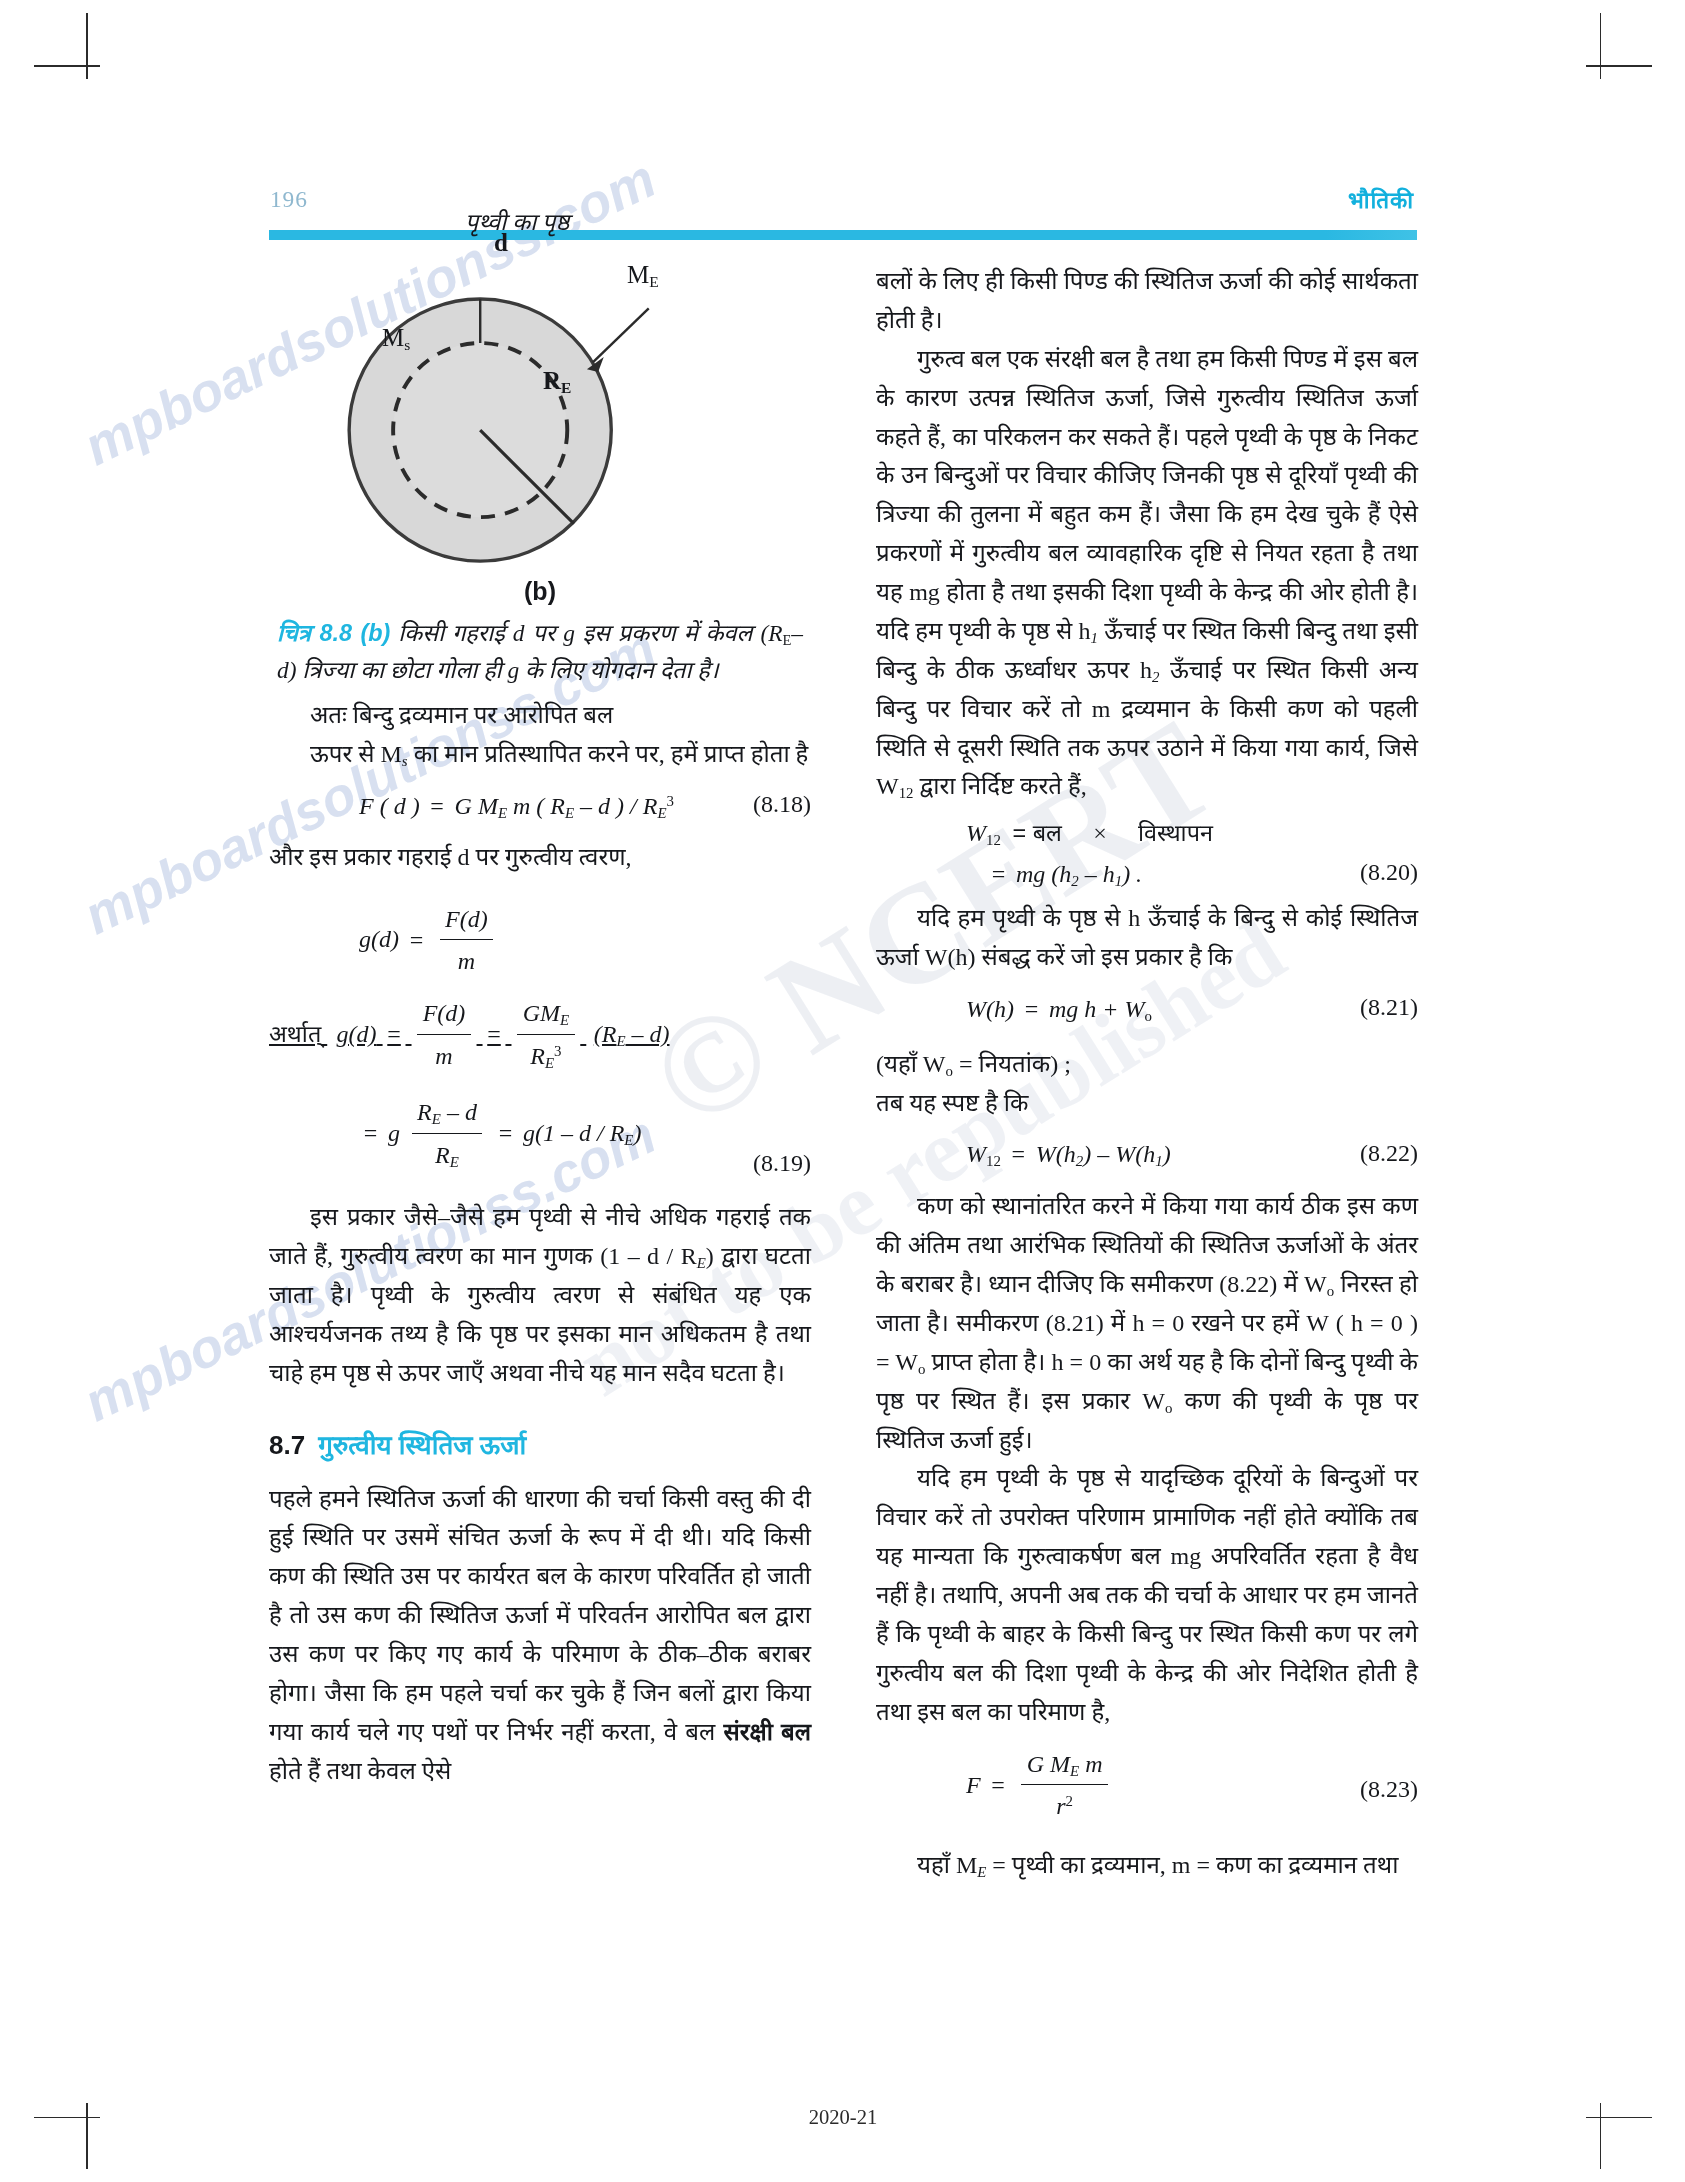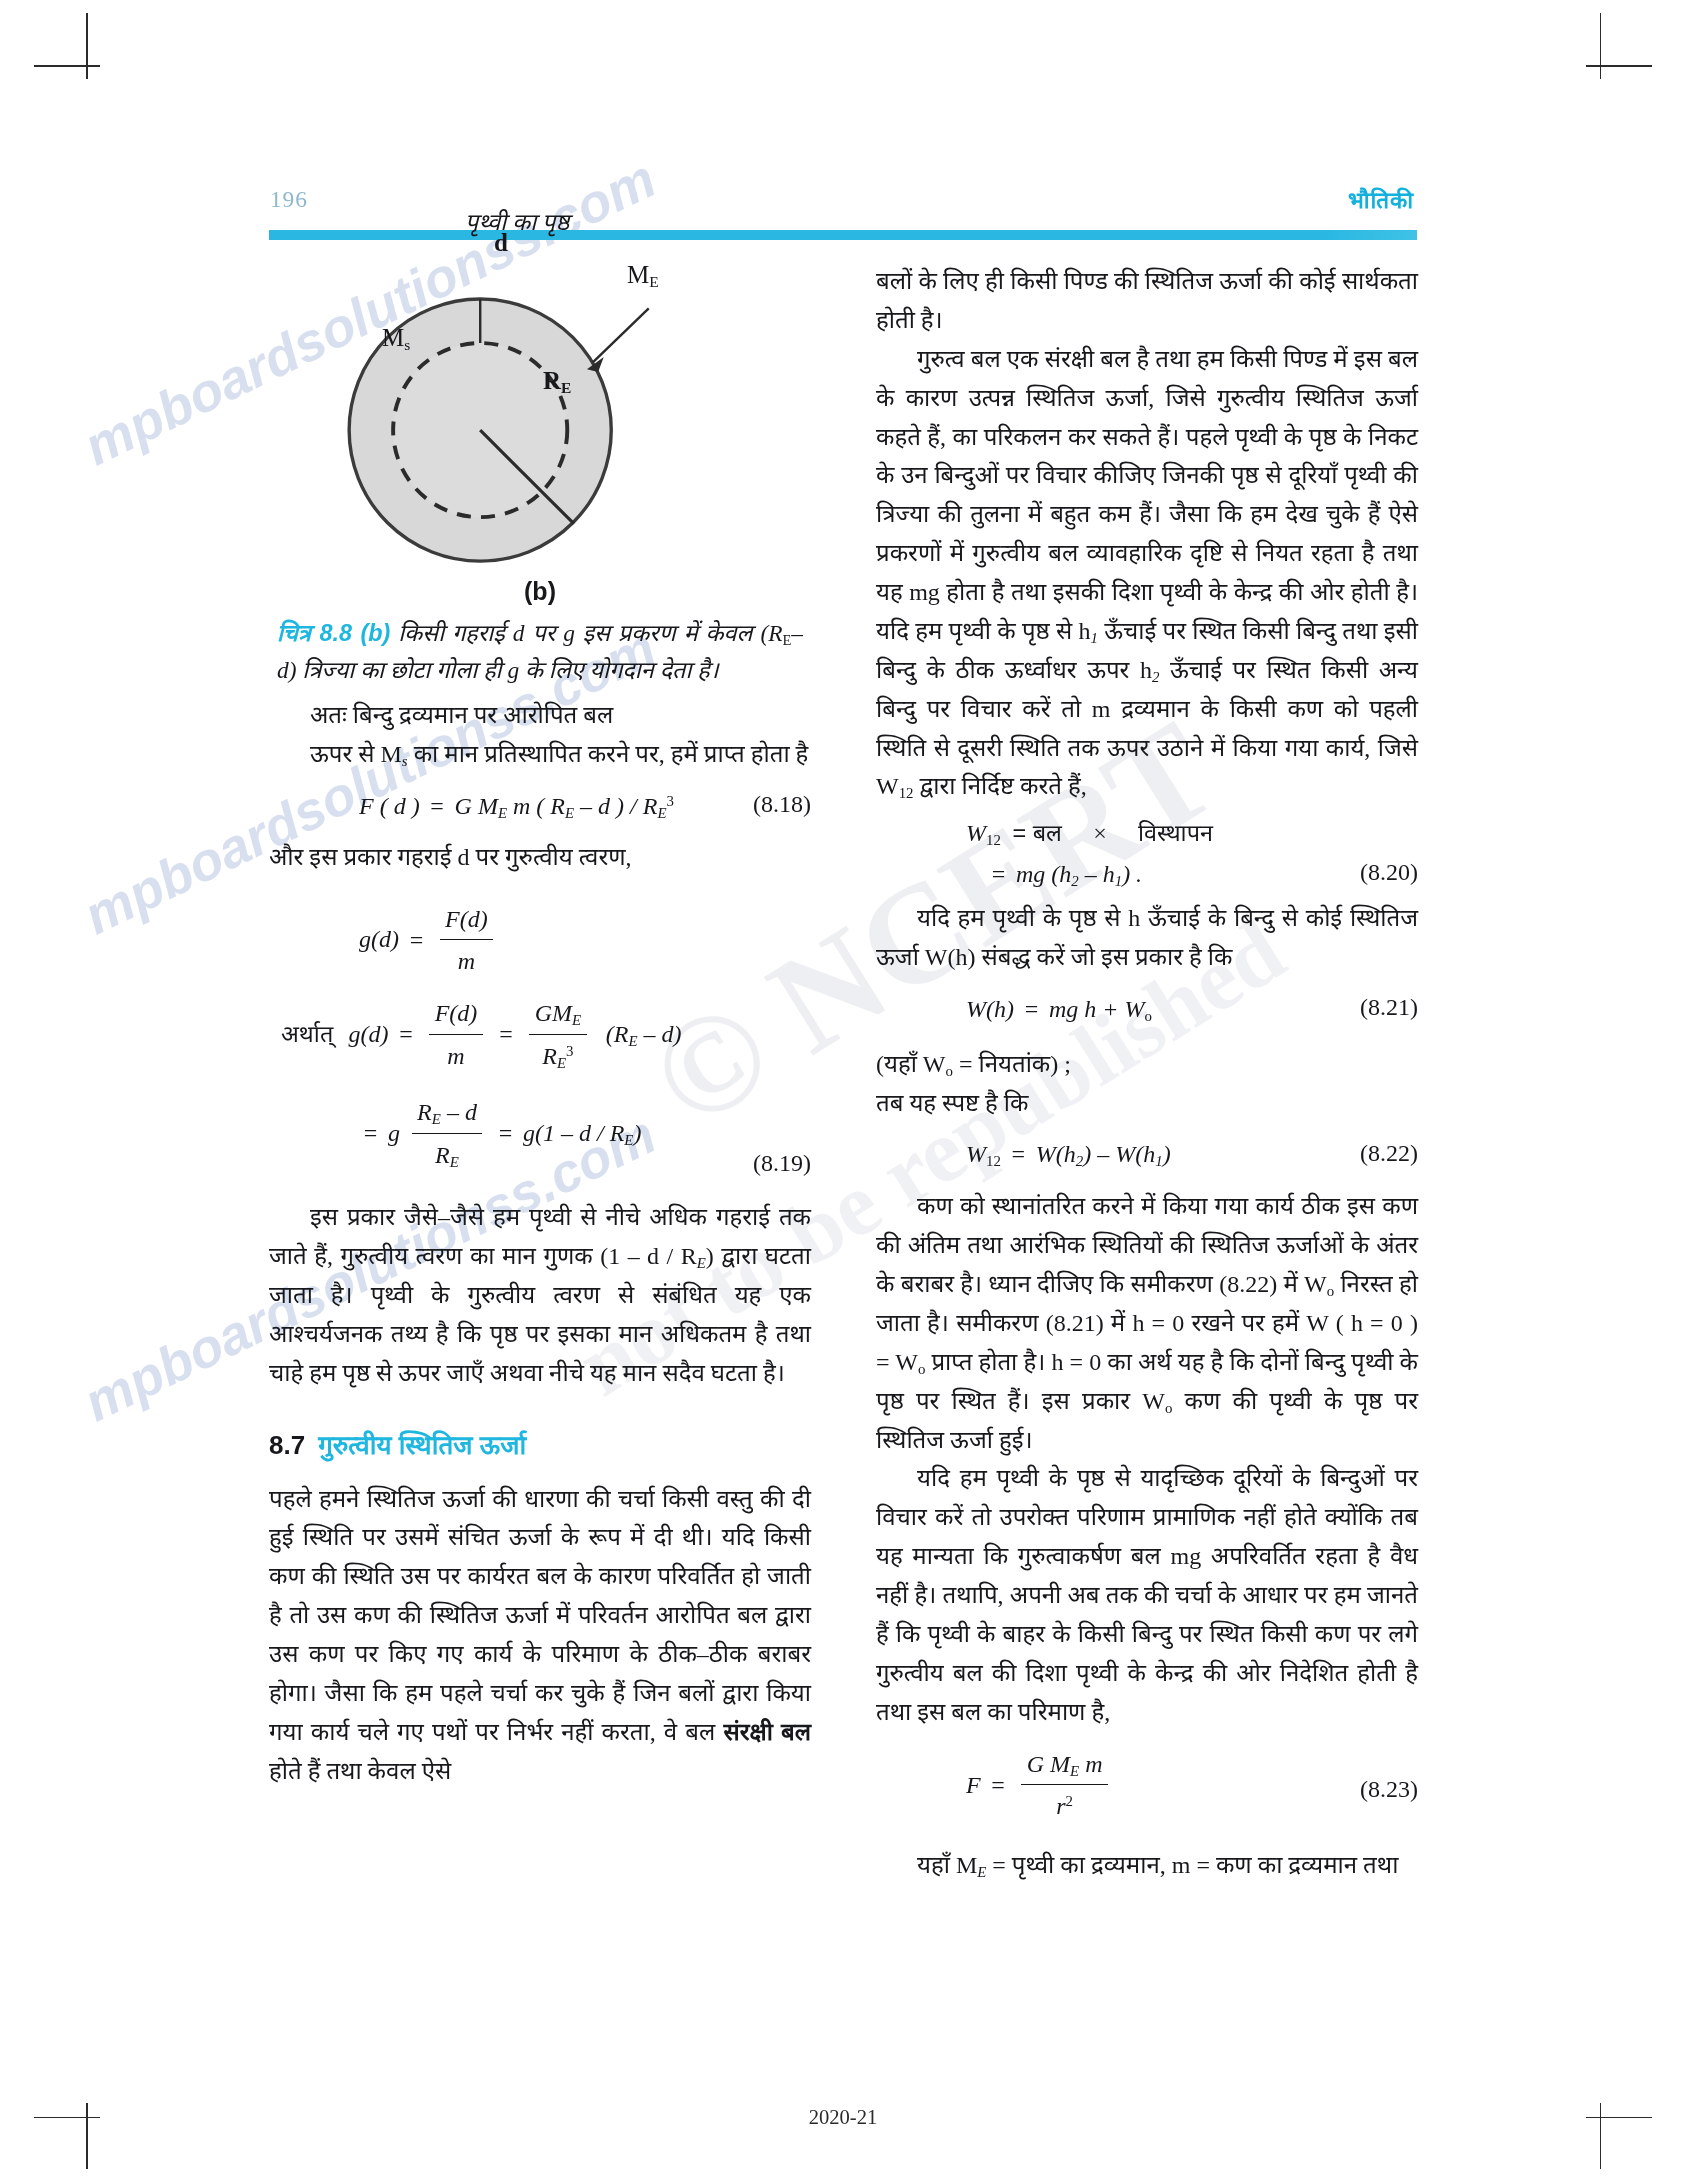--- a/index.html
+++ b/index.html
@@ -127,21 +127,21 @@
     min-height: 32px;
   }
   .eq-body {
     display: inline-block;
     margin-left: 56px;
     font-family: "Liberation Serif", serif;
     font-size: 24px;
     white-space: nowrap;
   }
   .eq-body.ind2 { margin-left: 90px; }
-  .eq-body.ind0 { margin-left: 12px; }
+  .eq-body.ind0 { margin-left: 0px; text-decoration: underline; }
   .eq-num {
     position: absolute;
     right: 0;
     bottom: 1.9px;
     font-family: "Liberation Serif", serif;
     font-size: 24px;
   }
   .v  { font-style: italic; }
   sub { font-size: 0.62em; vertical-align: -0.28em; font-style: italic;}
   sup { font-size: 0.62em; vertical-align: 0.52em; font-style: normal;}

